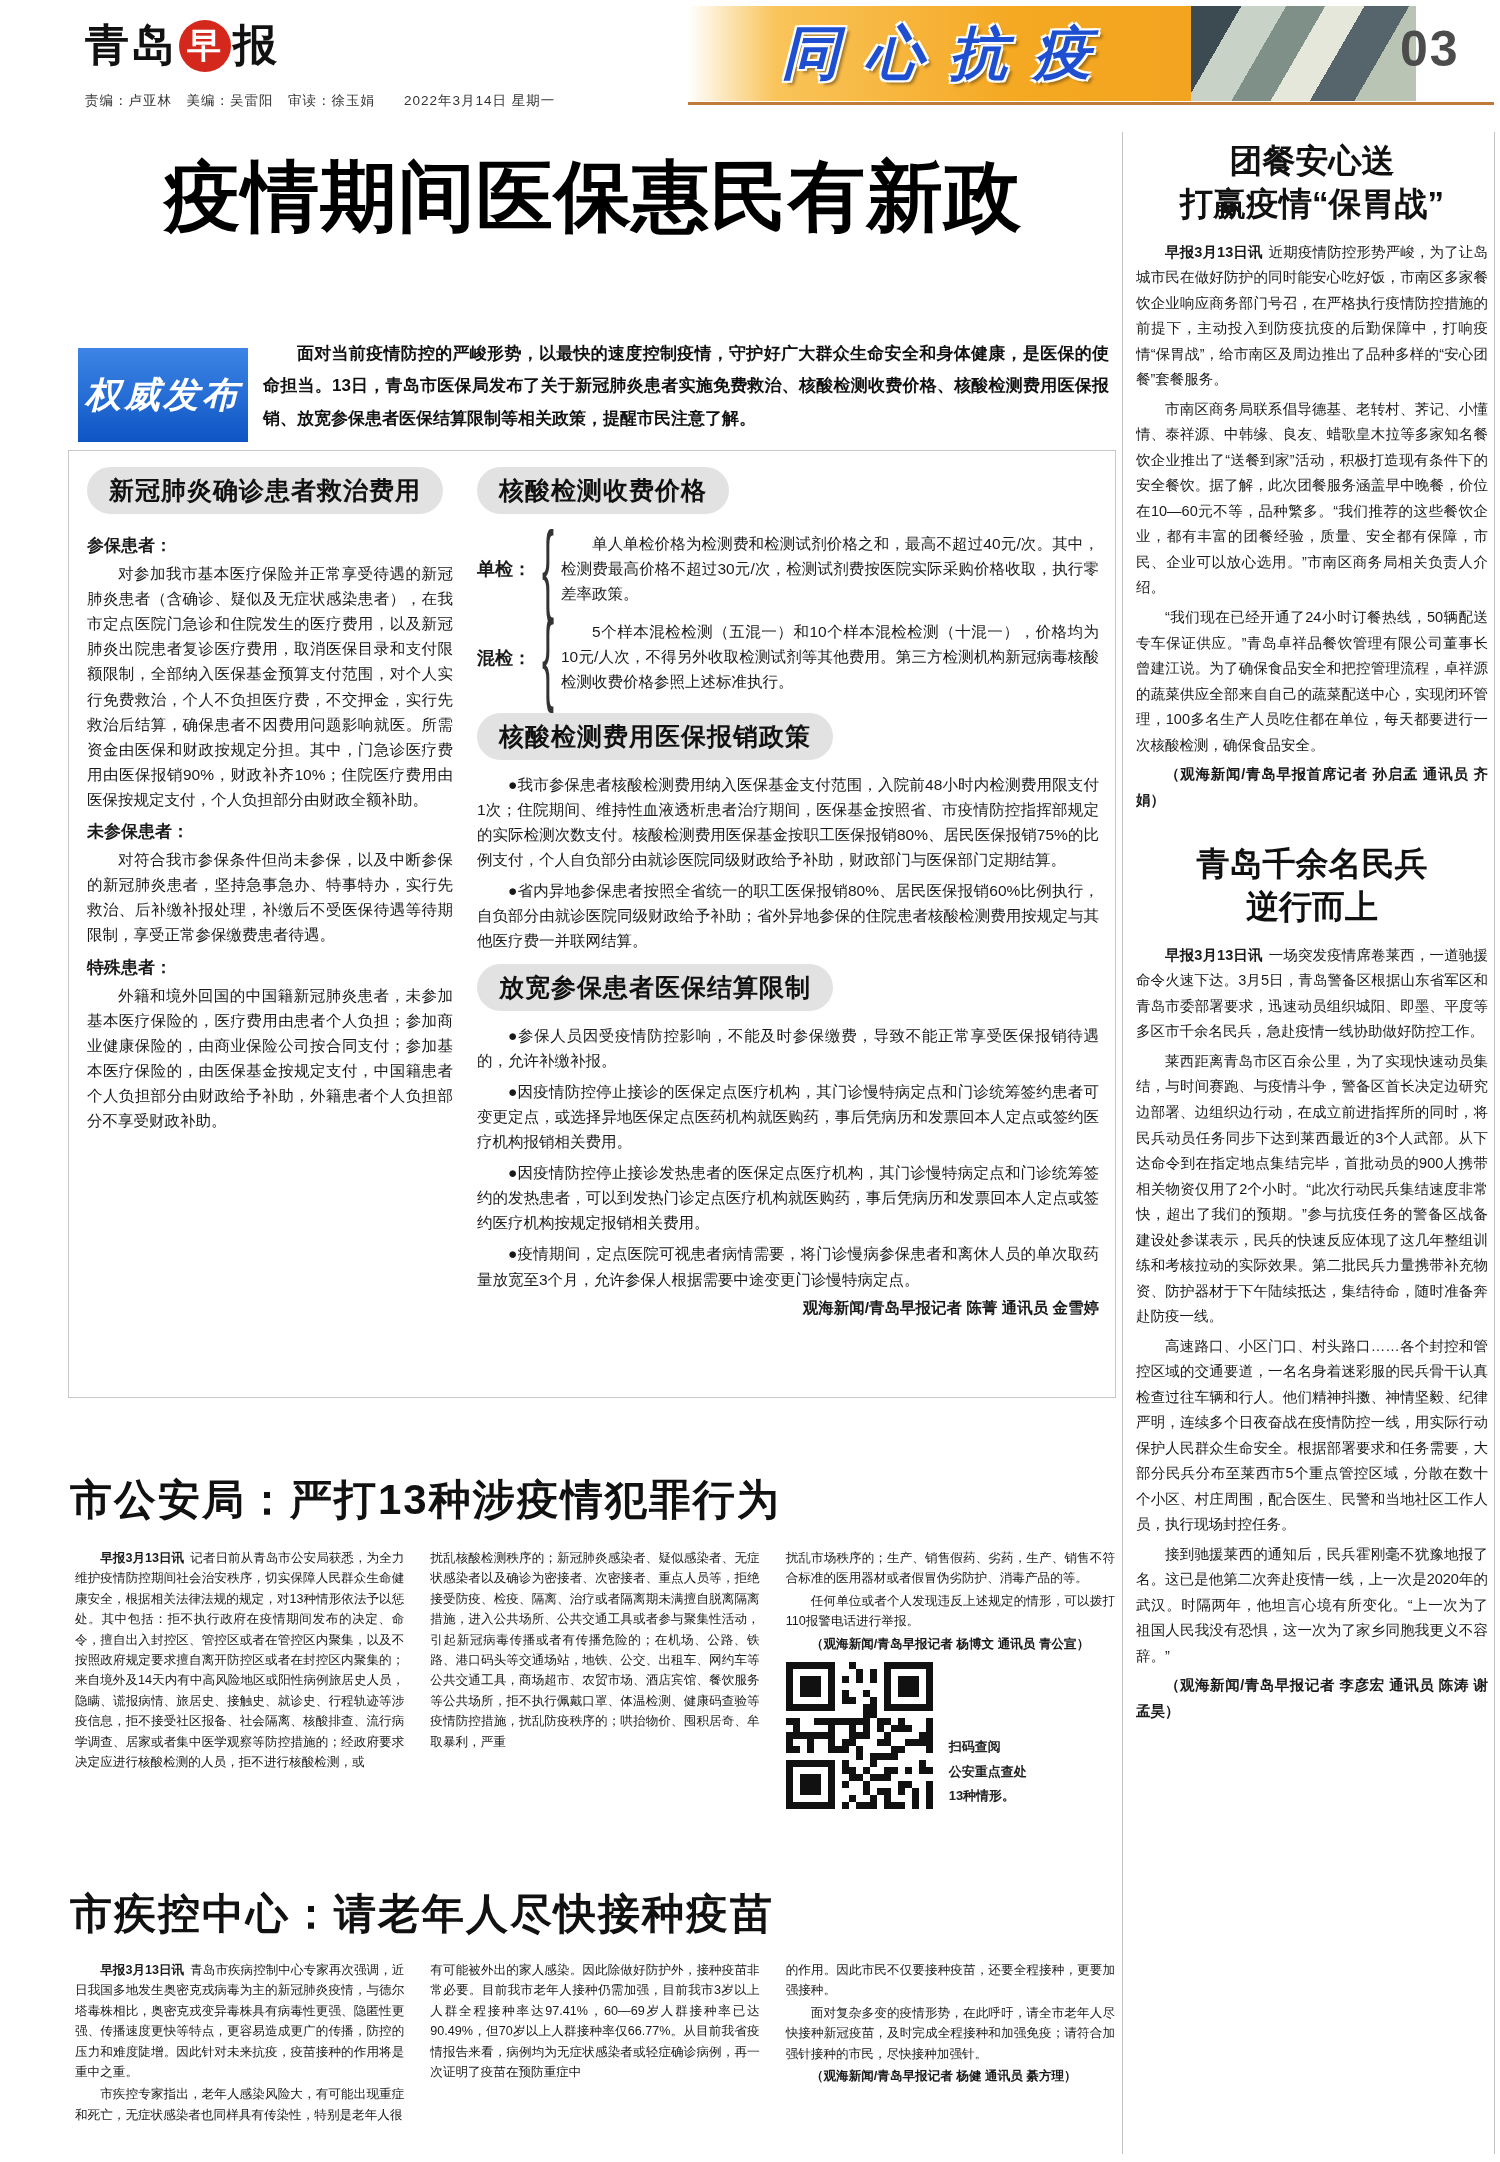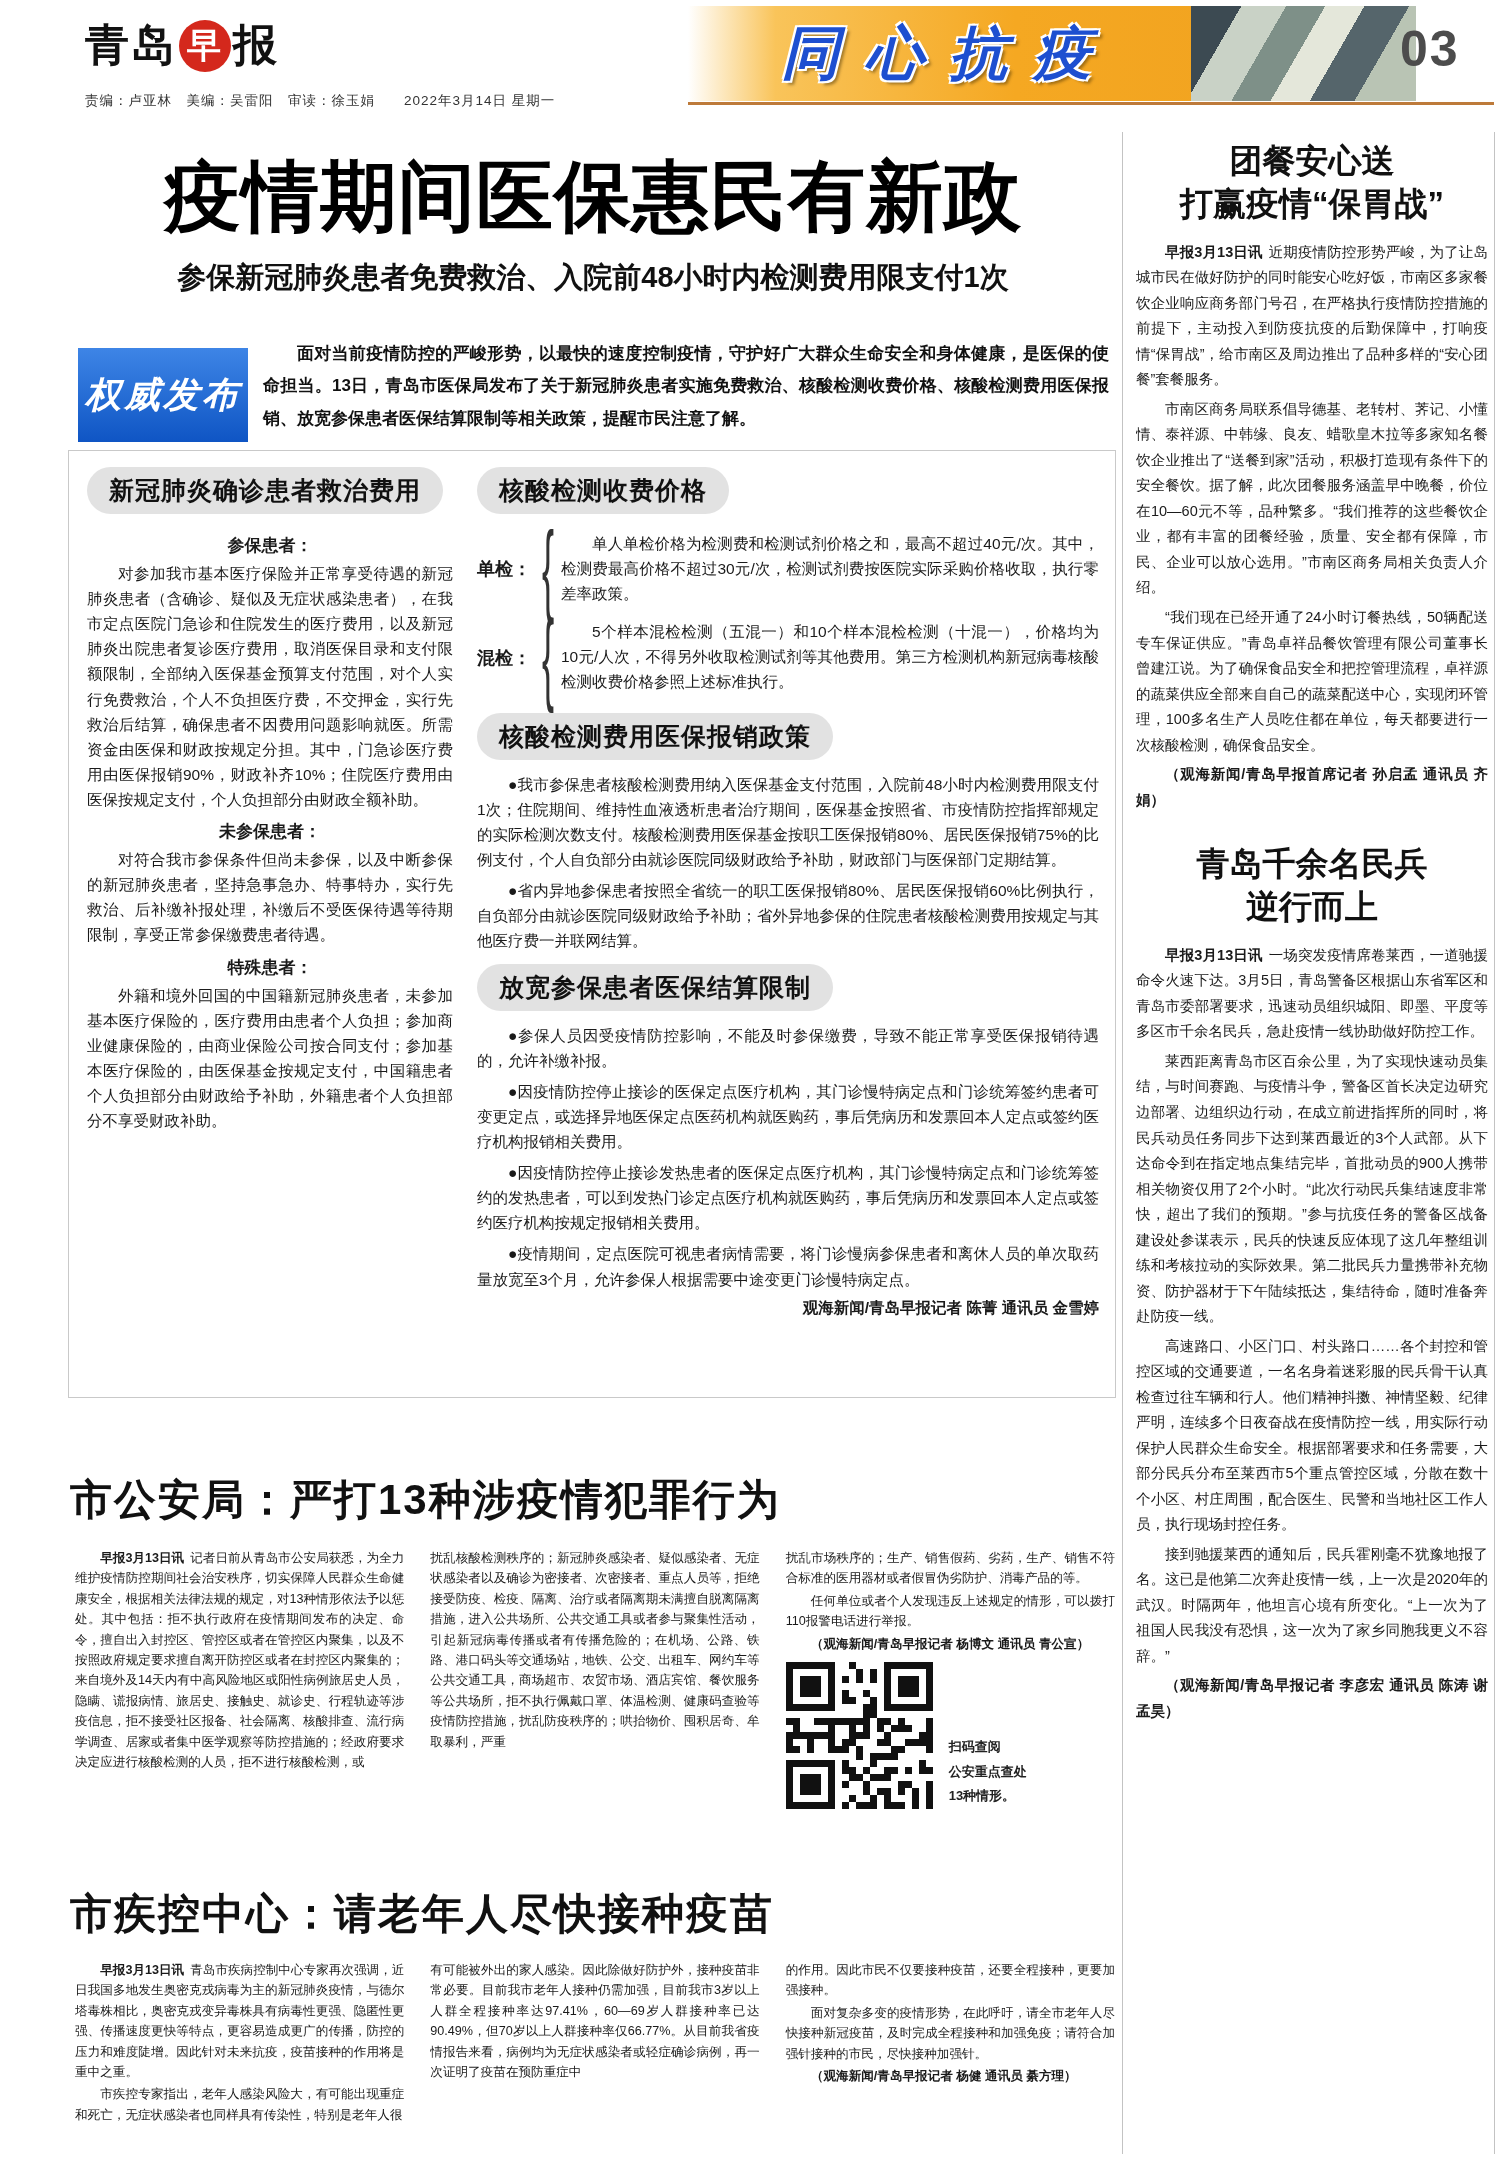--- a/index.html
+++ b/index.html
@@ -29,21 +29,21 @@
   .subhead  { position:absolute; left:70px; top:258px; width:1046px; text-align:center; font-size:29px; font-weight:800; color:#111; }
   .authority { position:absolute; left:78px; top:348px; width:170px; height:94px; background:linear-gradient(180deg,#3e85e6,#0f55c4);
                color:#fff; font-size:36px; font-weight:900; font-style:italic; display:flex; align-items:center; justify-content:center; letter-spacing:3px; }
   .intro { position:absolute; left:263px; top:338px; width:846px; font-size:17px; font-weight:700; line-height:1.9; text-align:justify; text-indent:2em; color:#111; }
 
   
   .mainbox { position:absolute; left:68px; top:450px; width:1048px; height:948px; border:1px solid #c9c9c9; background:#fff; overflow:hidden; }
   .colL { position:absolute; left:18px; top:12px; width:366px; }
   .colR { position:absolute; left:408px; top:12px; width:622px; }
   .pill { display:inline-block; background:#e2e2e2; border-radius:24px; padding:7px 22px; font-size:25px; font-weight:900; color:#111; letter-spacing:1px; margin:4px 0 12px;text-align:center; }
-  .lab { font-size:17px; font-weight:900; margin:8px 0 4px;text-align:center; }
+  .lab { font-size:17px; font-weight:900; margin:8px 0 4px; }
   .t  { font-size:15.5px; line-height:1.62; text-align:justify; text-indent:2em; margin-bottom:6px; color:#1a1a1a; }
   .testrow { display:flex; align-items:center; margin:6px 0 14px; }
   .testlabel { font-weight:700; font-size:18px; width:58px; flex:none; }
   .bracewrap { flex:none; width:26px; display:flex; align-items:center; justify-content:center; }
   .brace { font-size:30px; color:#333; transform:scaleY(3.4) scaleX(1.2); font-weight:400; }
   .testtext { flex:1; font-size:15.5px; line-height:1.6; text-align:justify; text-indent:2em; }
   .byline-main { text-align:right; font-weight:900; font-size:15.5px; margin-top:4px; }
 
   
   .news-title { position:absolute; left:70px; width:1046px; text-align:left; font-size:42px; font-weight:900; color:#111; letter-spacing:2px; }
@@ -82,21 +82,20 @@
     <div class="banner-text">同心抗疫</div>
     <div class="banner-photo"></div>
   </div>
   <div class="banner-rule"></div>
   <div class="page-number">03</div>
 
   <div class="vrule r1"></div>
   <div class="vrule r2"></div>
 
   <div class="headline">疫情期间医保惠民有新政</div>
-  <div class="subhead">参保新冠肺炎患者免费救治、入院前48小时内检测费用限支付1次</div>
   <div class="authority">权威发布</div>
   <div class="intro">面对当前疫情防控的严峻形势，以最快的速度控制疫情，守护好广大群众生命安全和身体健康，是医保的使命担当。13日，青岛市医保局发布了关于新冠肺炎患者实施免费救治、核酸检测收费价格、核酸检测费用医保报销、放宽参保患者医保结算限制等相关政策，提醒市民注意了解。</div>
 
   <div class="mainbox">
     <div class="colL">
       <div class="pill">新冠肺炎确诊患者救治费用</div>
       <div class="lab">参保患者：</div>
       <p class="t">对参加我市基本医疗保险并正常享受待遇的新冠肺炎患者（含确诊、疑似及无症状感染患者），在我市定点医院门急诊和住院发生的医疗费用，以及新冠肺炎出院患者复诊医疗费用，取消医保目录和支付限额限制，全部纳入医保基金预算支付范围，对个人实行免费救治，个人不负担医疗费，不交押金，实行先救治后结算，确保患者不因费用问题影响就医。所需资金由医保和财政按规定分担。其中，门急诊医疗费用由医保报销90%，财政补齐10%；住院医疗费用由医保按规定支付，个人负担部分由财政全额补助。</p>
       <div class="lab">未参保患者：</div>
       <p class="t">对符合我市参保条件但尚未参保，以及中断参保的新冠肺炎患者，坚持急事急办、特事特办，实行先救治、后补缴补报处理，补缴后不受医保待遇等待期限制，享受正常参保缴费患者待遇。</p>

